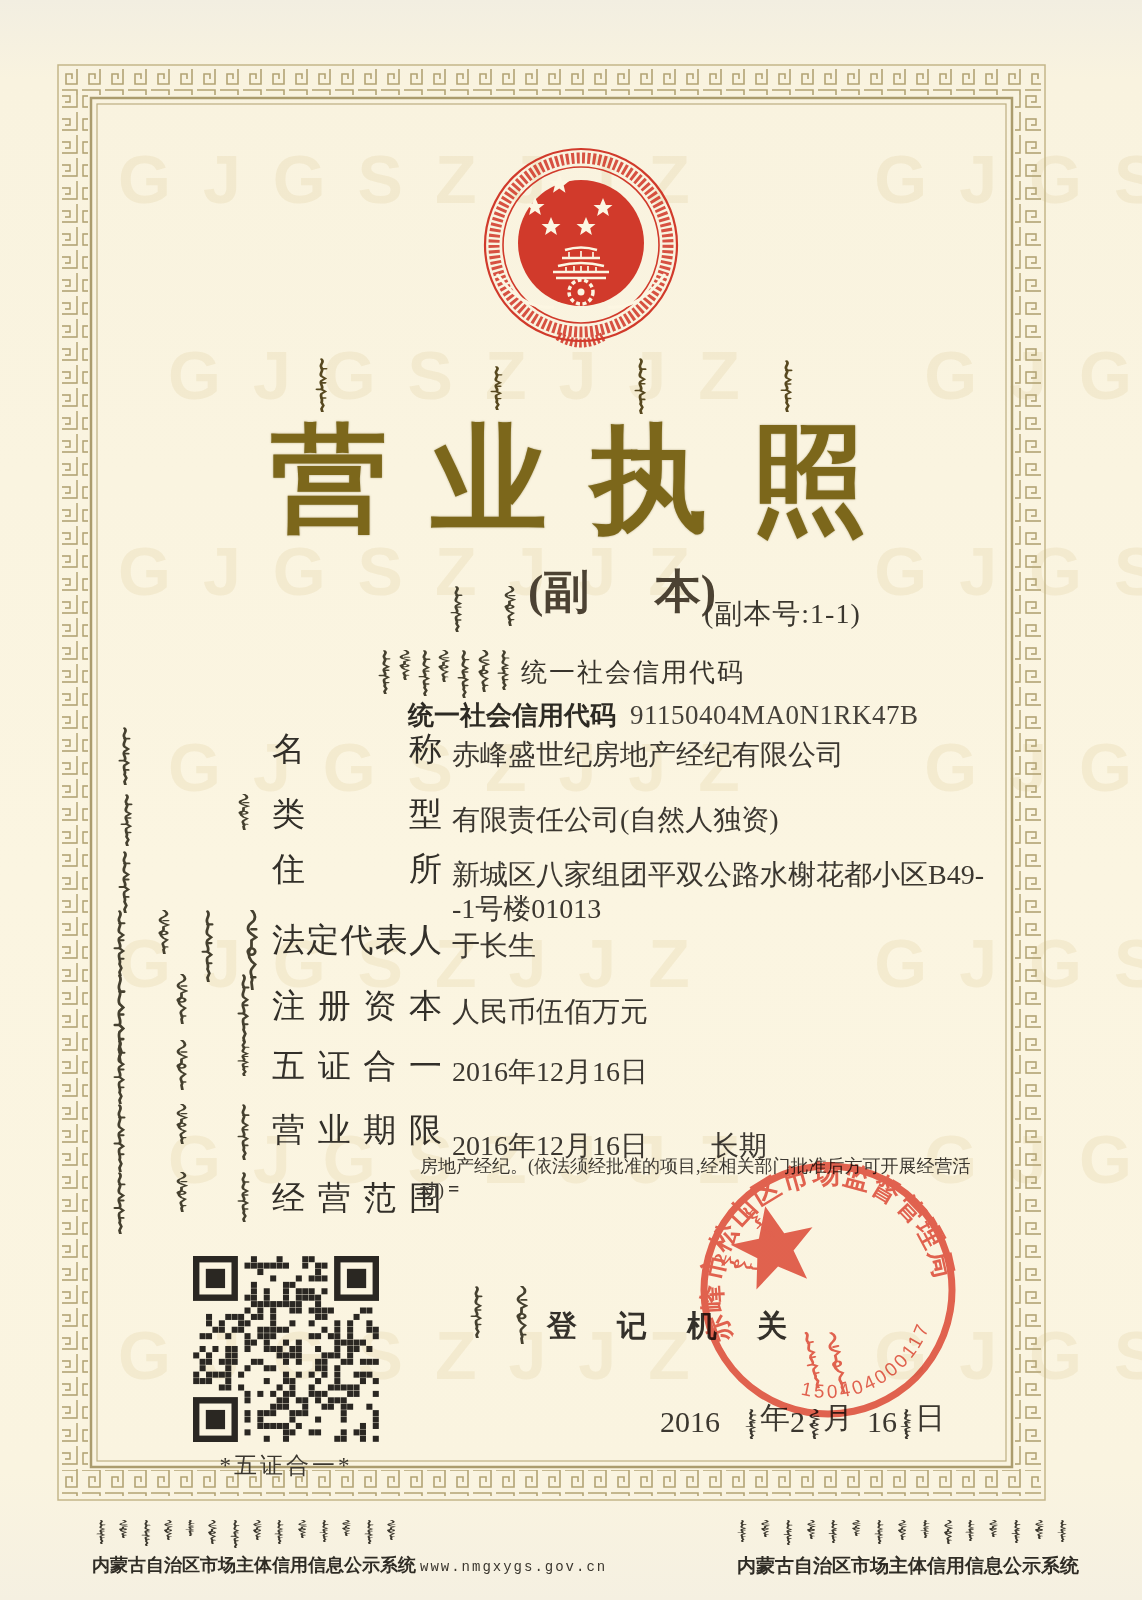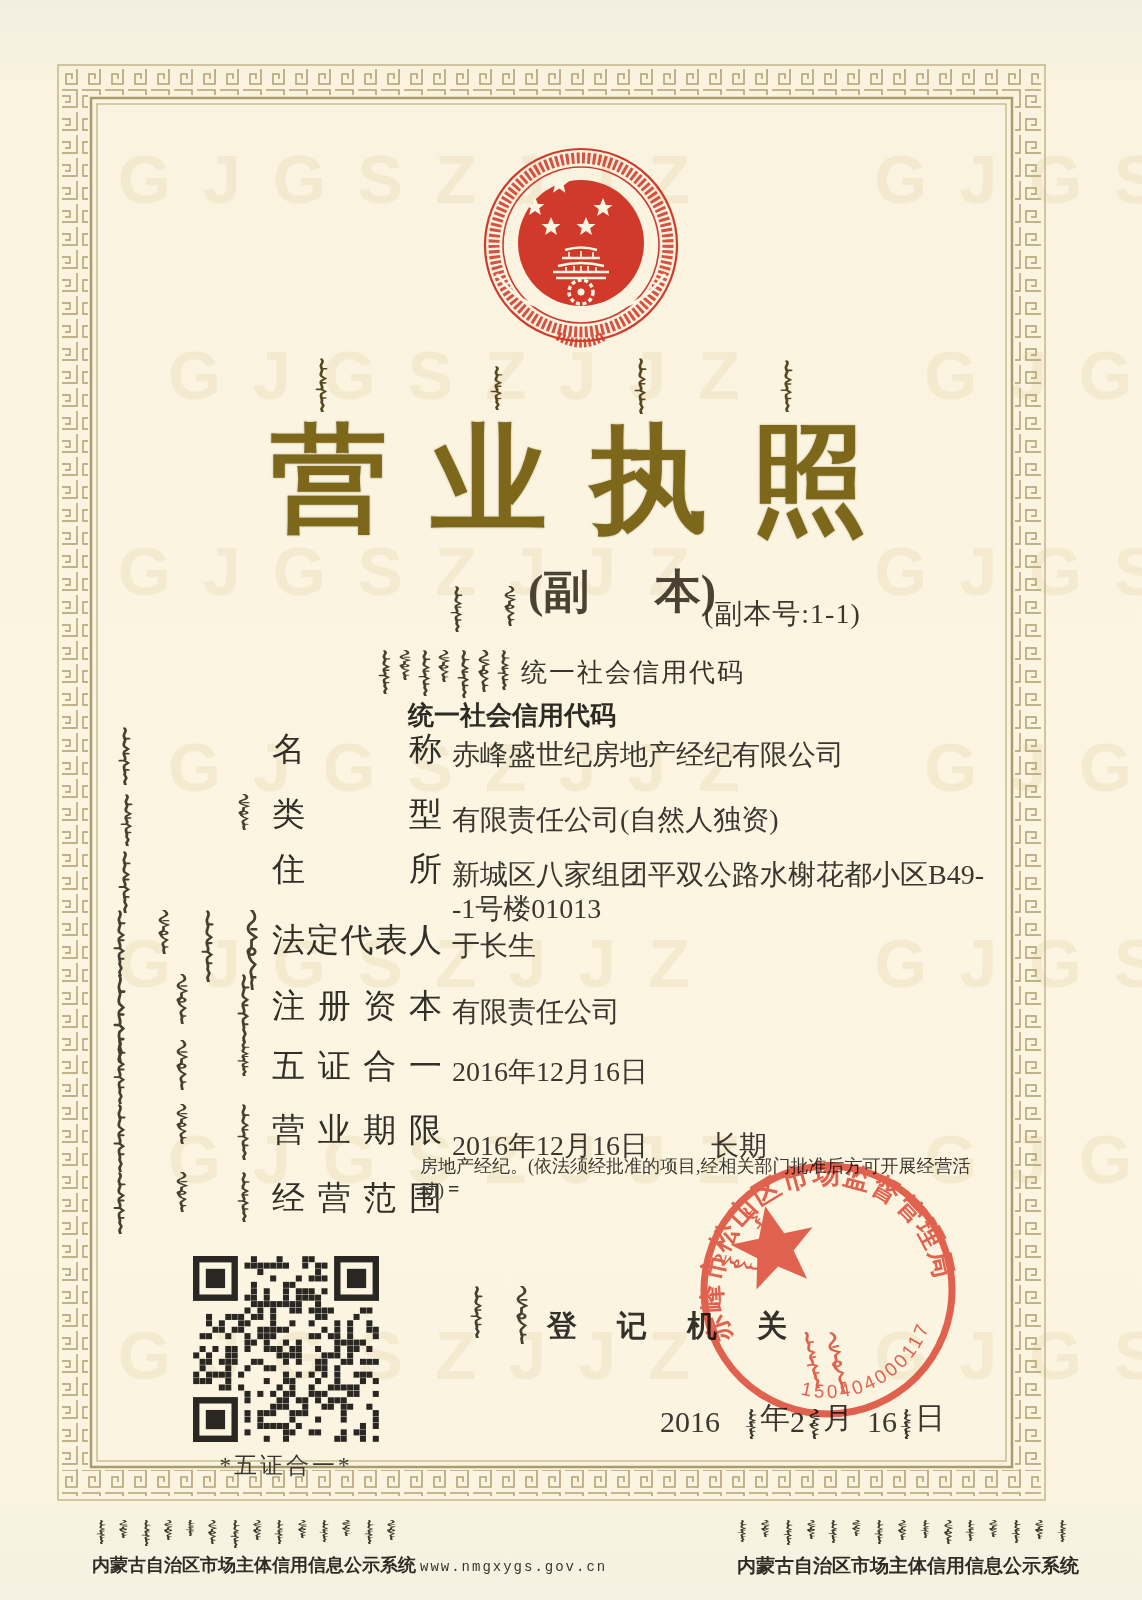--- a/index.html
+++ b/index.html
@@ -203,20 +203,21 @@
       <svg viewBox="0 0 14 100" preserveAspectRatio="none" style="height: 42px;">
         <use href="#mg2"></use>
       </svg>
       <svg viewBox="0 0 14 100" preserveAspectRatio="none" style="height: 40px;">
         <use href="#mg1"></use>
       </svg>
     </span>
   <div class="code-caption">统一社会信用代码</div>
   <div class="code-line">
     <span class="code-label">统一社会信用代码</span>
+    <span class="code-value">91150404MA0N1RK47B</span>
   </div>
 
   <div class="frow r1">
     <span class="mgc" style="left:118px;top:-4px">
         <svg viewBox="0 0 14 100" preserveAspectRatio="none" style="height: 58px;">
           <use href="#mg1"></use>
         </svg>
       </span>
     <span class="flabel">名称</span>
     <span class="fvalue">赤峰盛世纪房地产经纪有限公司</span>
@@ -270,21 +271,21 @@
           <use href="#mg1"></use>
         </svg>
         <svg viewBox="0 0 14 100" preserveAspectRatio="none" style="height: 50px;">
           <use href="#mg2"></use>
         </svg>
         <svg viewBox="0 0 14 100" preserveAspectRatio="none" style="height: 68px;">
           <use href="#mg1"></use>
         </svg>
       </span>
     <span class="flabel">注册资本</span>
-    <span class="fvalue">有限责任公司</span>
+    <span class="fvalue">人民币伍佰万元</span>
   </div>
 
   <div class="frow r6">
     <span class="mgc" style="left:113px;top:-8px;width:137px">
         <svg viewBox="0 0 14 100" preserveAspectRatio="none" style="height: 64px;">
           <use href="#mg1"></use>
         </svg>
         <svg viewBox="0 0 14 100" preserveAspectRatio="none" style="height: 50px;">
           <use href="#mg2"></use>
         </svg>

